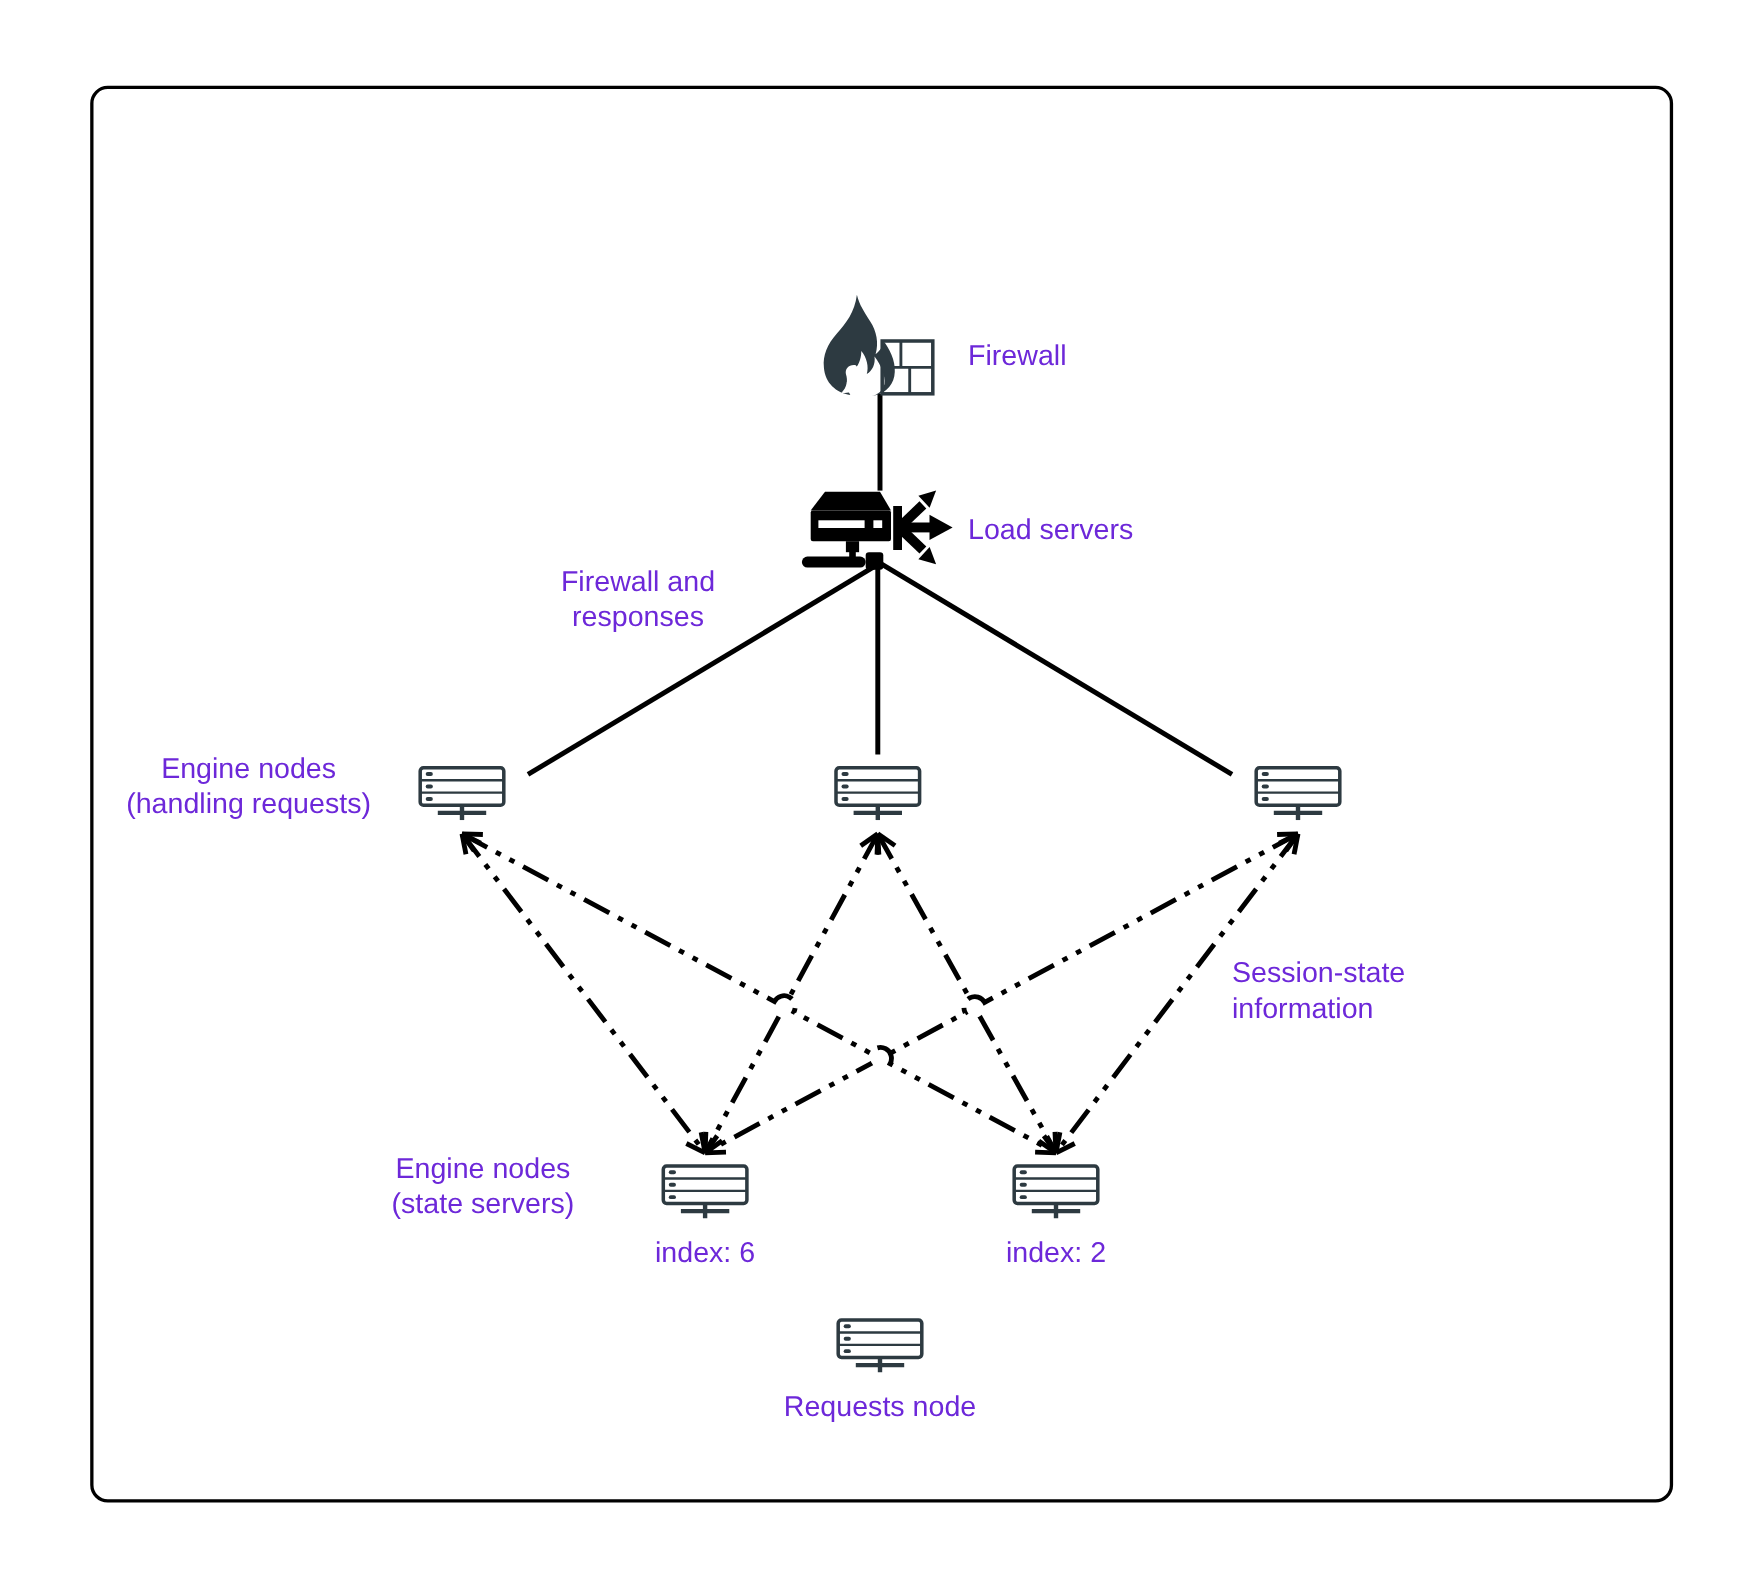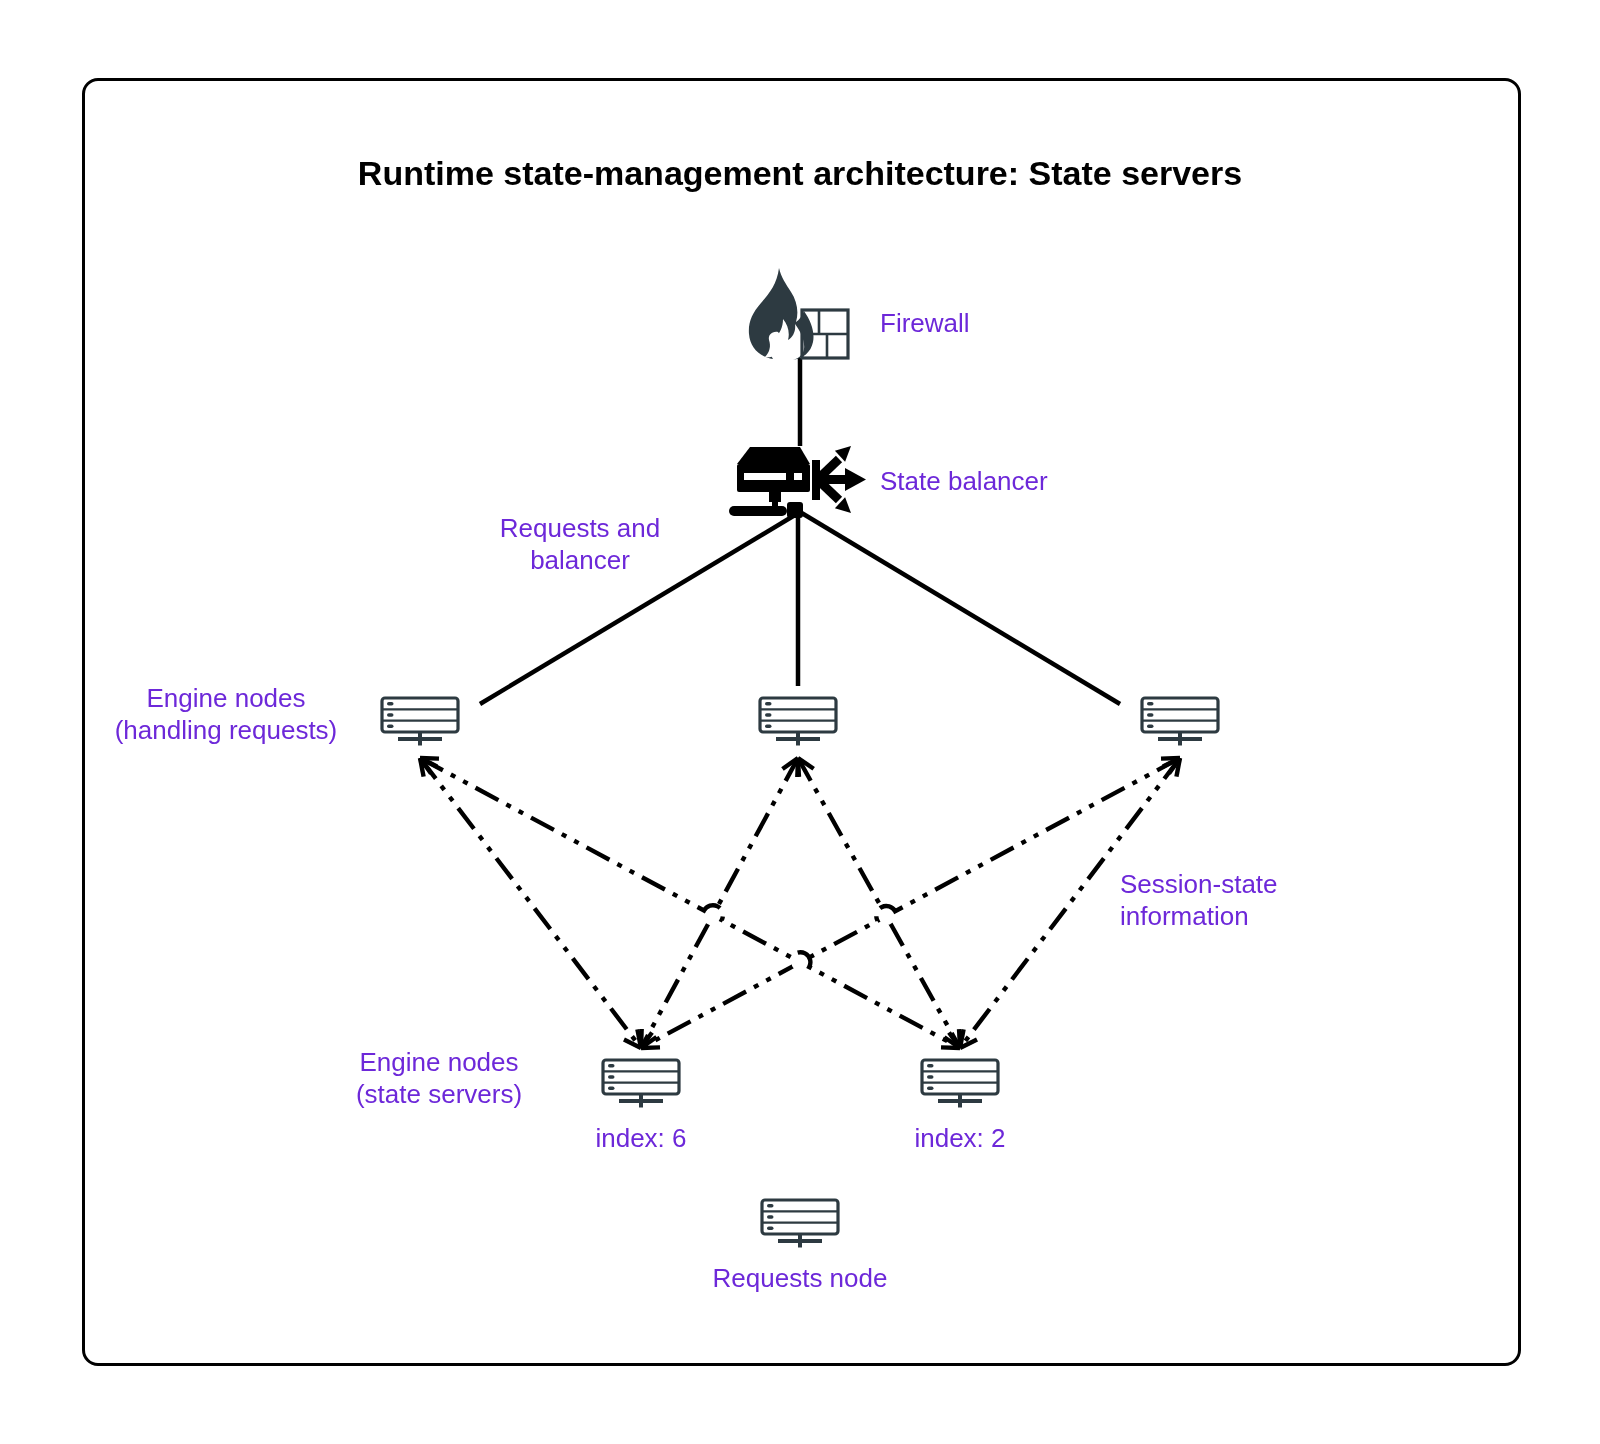--- a/index.html
+++ b/index.html
@@ -13,21 +13,20 @@
   .c{text-align:center;}
   svg.diagram{position:absolute;left:0;top:0;}
 </style>
 </head>
 <body>
 
 <div class="stage">
 
   <div class="frame"></div>
 
-  <div class="title">Runtime state-management architecture: State servers</div>
 
   <svg class="diagram" id="diagram-svg" width="1600" height="1444" viewBox="0 0 1600 1444">
 
     <g id="g-solid">
         <line x1="800" y1="358" x2="800" y2="446" stroke="#000000" stroke-width="4.5"></line>
         <line x1="800" y1="512" x2="480" y2="704" stroke="#000000" stroke-width="4.5"></line>
         <line x1="798" y1="512" x2="798" y2="686" stroke="#000000" stroke-width="4.5"></line>
         <line x1="800" y1="512" x2="1120" y2="704" stroke="#000000" stroke-width="4.5"></line>
       </g>
     <g id="g-dash">
@@ -178,23 +177,23 @@
           <rect x="767" y="1215.2" width="6.5" height="3.6" rx="1.8" fill="#2d3a41"></rect>
           <rect x="767" y="1226.5" width="6.5" height="3.6" rx="1.8" fill="#2d3a41"></rect>
           <line x1="800" y1="1234" x2="800" y2="1247.5" stroke="#2d3a41" stroke-width="4"></line>
           <line x1="778" y1="1241" x2="822" y2="1241" stroke="#2d3a41" stroke-width="4"></line>
         </g>
       </g>
   </svg>
 
   <div class="lbl" style="left:880px;top:307px;">Firewall</div>
 
-  <div class="lbl" style="left:880px;top:465px;">State balancer</div>
-
-  <div class="lbl c" style="left:450px;top:512px;width:260px;">Requests and balancer</div>
+  <div class="lbl" style="left:880px;top:465px;">Load servers</div>
+
+  <div class="lbl c" style="left:450px;top:512px;width:260px;">Firewall and responses</div>
 
   <div class="lbl c" style="left:96px;top:682px;width:260px;">Engine nodes (handling requests)</div>
 
   <div class="lbl" style="left:1120px;top:868px;width:250px;">Session-state information</div>
 
   <div class="lbl c" style="left:329px;top:1046px;width:220px;">Engine nodes (state servers)</div>
 
   <div class="lbl c" style="left:561px;top:1122px;width:160px;">index: 6</div>
 
   <div class="lbl c" style="left:880px;top:1122px;width:160px;">index: 2</div>

